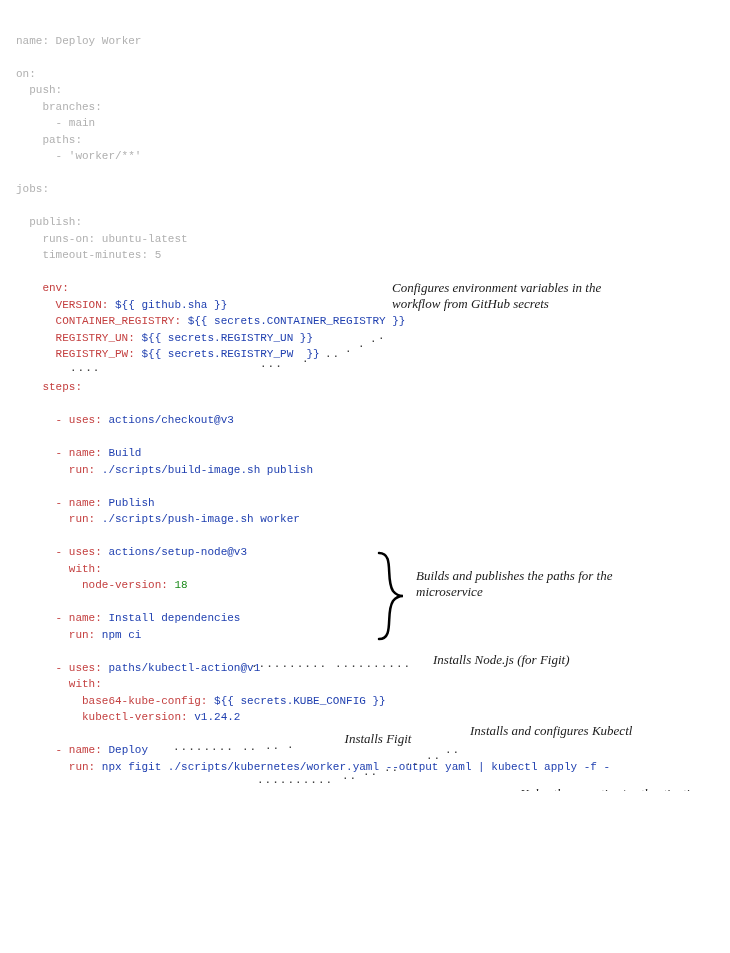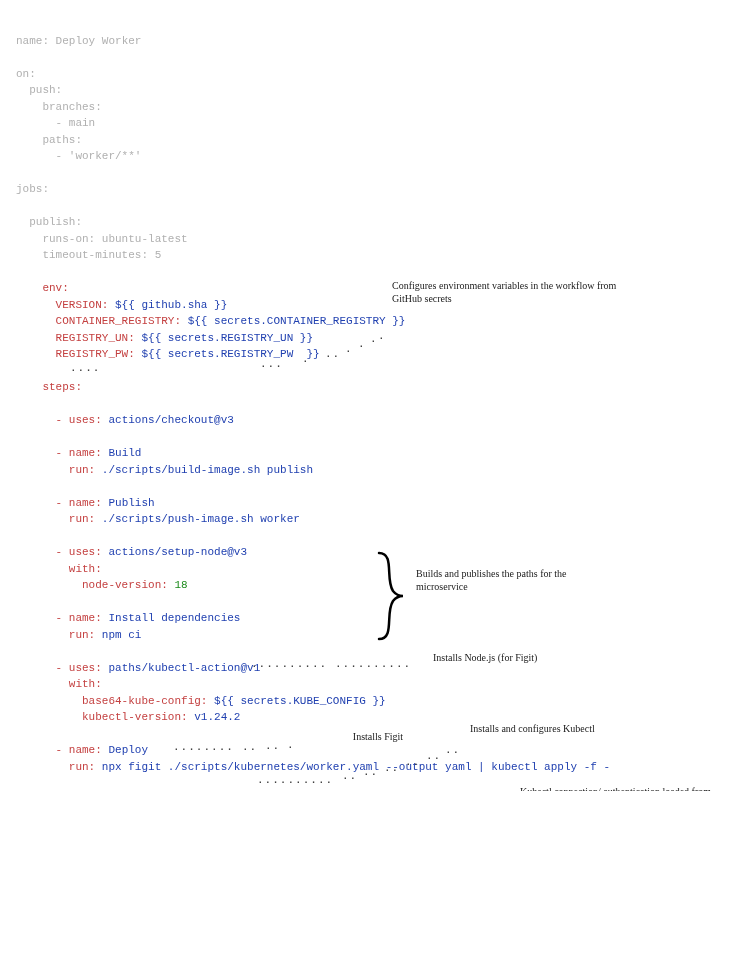--- a/index.html
+++ b/index.html
@@ -19,24 +19,25 @@
     position: relative;
   }
   .k-grey { color: #b0b0b0; }
   .k-red  { color: #c44040; }
   .k-blue { color: #2040b0; }
   .k-green{ color: #1a8a1a; }
 
   .annot {
     position: absolute;
     font-family: "Comic Sans MS", "Bradley Hand", "Segoe Script", cursive;
-    font-size: 10px;
+    font-size: 13px;
     color: #1a1a1a;
     line-height: 1.25;
     white-space: normal;
+    font-style: italic;
   }
 
   .dots {
     font-family: monospace;
     letter-spacing: 1px;
     color: #404040;
     font-size: 11px;
     white-space: nowrap;
     position: absolute;
   }

